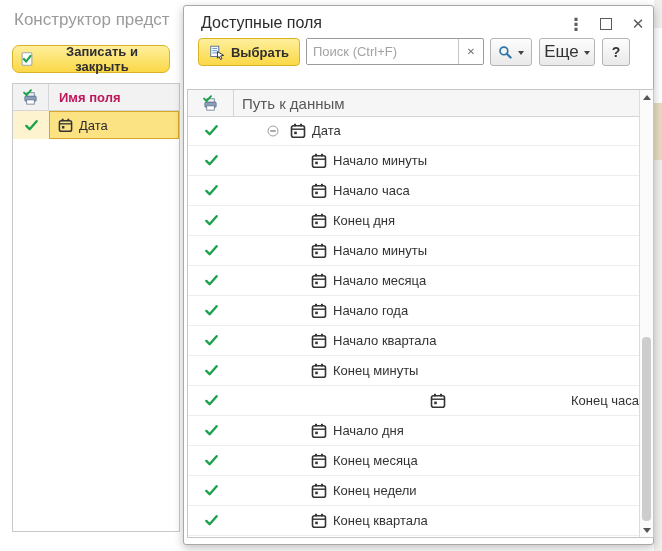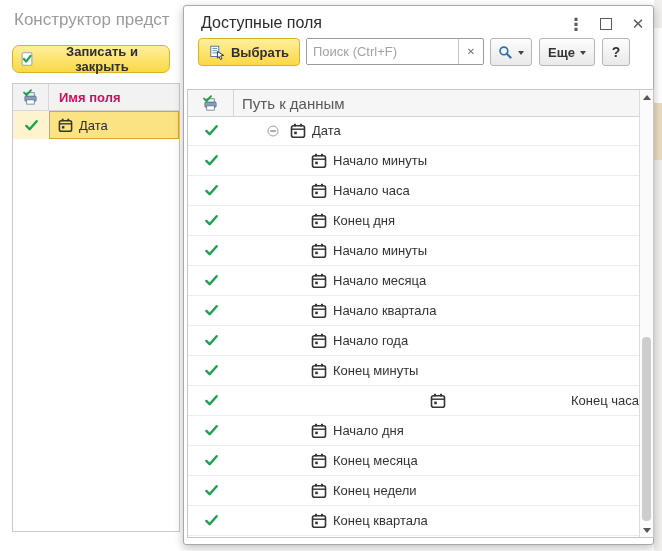--- a/index.html
+++ b/index.html
@@ -36,21 +36,21 @@
   .select-btn{position:absolute;left:14px;top:0;width:102px;height:28px;}
   .search-box{position:absolute;left:122px;top:0;width:178px;height:27px;border:1px solid #9b9b9b;
     border-radius:2px;box-sizing:border-box;display:flex;background:#fff;}
   .search-input{flex:1;border:none;outline:none;font-size:13px;padding:0 6px;color:#333;min-width:0;
     font-family:"Liberation Sans","DejaVu Sans",sans-serif;}
   .search-input::placeholder{color:#a3a3a3;}
   .search-clear{width:24px;border-left:1px solid #c4c4c4;display:flex;align-items:center;
     justify-content:center;font-size:10px;color:#6e6e6e;cursor:default;}
   .btn-grey{position:absolute;top:0;height:28px;background:linear-gradient(#fdfdfd,#e9e9e9);
     border:1px solid #b5b5b5;border-radius:3px;box-sizing:border-box;display:flex;align-items:center;
-    justify-content:center;gap:5px;font-size:13px;color:#333;cursor:default;font-weight:bold;}
+    justify-content:center;gap:5px;font-size:17px;color:#333;cursor:default;}
   .lens-btn{left:306px;width:42px;}
   .more-btn{left:355px;width:56px;}
   .help-btn{left:418px;width:28px;font-weight:700;font-size:14px;}
   .caret{width:0;height:0;border-left:3.5px solid transparent;border-right:3.5px solid transparent;
     border-top:4px solid #444;margin-top:1px;}
   
   .list{position:absolute;left:3px;top:83px;width:467px;height:449px;border:1px solid #c6c6c6;
     box-sizing:border-box;overflow:hidden;background:#fff;}
   .list-header{display:flex;height:26px;background:#f6f6f6;border-bottom:1px solid #d4d4d4;
     align-items:center;font-size:15px;color:#595959;}
@@ -365,47 +365,47 @@
       </span>
       <span class="cal">
         <svg width="16" height="16" viewBox="0 0 16 16">
           <rect x="1.5" y="2.8" width="13" height="11.4" rx="2" fill="none" stroke="#333" stroke-width="1.6"></rect>
           <line x1="1.5" y1="6.2" x2="14.5" y2="6.2" stroke="#333" stroke-width="1.4"></line>
           <rect x="4" y="0.8" width="2" height="2.6" fill="#333"></rect>
           <rect x="10" y="0.8" width="2" height="2.6" fill="#333"></rect>
           <rect x="4.2" y="8.6" width="2.6" height="2.6" fill="#333"></rect>
         </svg>
       </span>
+      <span class="row-label">Начало года</span>
+    </div>
+  </div>
+
+  <div class="list-row">
+    <div class="cell-check">
+      <svg width="15" height="15" viewBox="0 0 16 16">
+        <polyline points="2.5,8.5 6,12 13.5,3.5" fill="none" stroke="#1ca24c" stroke-width="2.6" stroke-linecap="round" stroke-linejoin="round"></polyline>
+      </svg>
+    </div>
+    <div class="row-content" style="padding-left: 54px;">
+      <span class="expander">
+        <svg width="12" height="12" viewBox="0 0 12 12" style="visibility: hidden;">
+          <circle cx="6" cy="6" r="5" fill="#fff" stroke="#9aa0a6" stroke-width="1"></circle>
+          <line x1="3.2" y1="6" x2="8.8" y2="6" stroke="#707070" stroke-width="1.2"></line>
+        </svg>
+      </span>
+      <span class="cal">
+        <svg width="16" height="16" viewBox="0 0 16 16">
+          <rect x="1.5" y="2.8" width="13" height="11.4" rx="2" fill="none" stroke="#333" stroke-width="1.6"></rect>
+          <line x1="1.5" y1="6.2" x2="14.5" y2="6.2" stroke="#333" stroke-width="1.4"></line>
+          <rect x="4" y="0.8" width="2" height="2.6" fill="#333"></rect>
+          <rect x="10" y="0.8" width="2" height="2.6" fill="#333"></rect>
+          <rect x="4.2" y="8.6" width="2.6" height="2.6" fill="#333"></rect>
+        </svg>
+      </span>
       <span class="row-label">Начало квартала</span>
-    </div>
-  </div>
-
-  <div class="list-row">
-    <div class="cell-check">
-      <svg width="15" height="15" viewBox="0 0 16 16">
-        <polyline points="2.5,8.5 6,12 13.5,3.5" fill="none" stroke="#1ca24c" stroke-width="2.6" stroke-linecap="round" stroke-linejoin="round"></polyline>
-      </svg>
-    </div>
-    <div class="row-content" style="padding-left: 54px;">
-      <span class="expander">
-        <svg width="12" height="12" viewBox="0 0 12 12" style="visibility: hidden;">
-          <circle cx="6" cy="6" r="5" fill="#fff" stroke="#9aa0a6" stroke-width="1"></circle>
-          <line x1="3.2" y1="6" x2="8.8" y2="6" stroke="#707070" stroke-width="1.2"></line>
-        </svg>
-      </span>
-      <span class="cal">
-        <svg width="16" height="16" viewBox="0 0 16 16">
-          <rect x="1.5" y="2.8" width="13" height="11.4" rx="2" fill="none" stroke="#333" stroke-width="1.6"></rect>
-          <line x1="1.5" y1="6.2" x2="14.5" y2="6.2" stroke="#333" stroke-width="1.4"></line>
-          <rect x="4" y="0.8" width="2" height="2.6" fill="#333"></rect>
-          <rect x="10" y="0.8" width="2" height="2.6" fill="#333"></rect>
-          <rect x="4.2" y="8.6" width="2.6" height="2.6" fill="#333"></rect>
-        </svg>
-      </span>
-      <span class="row-label">Начало года</span>
     </div>
   </div>
 
   <div class="list-row">
     <div class="cell-check">
       <svg width="15" height="15" viewBox="0 0 16 16">
         <polyline points="2.5,8.5 6,12 13.5,3.5" fill="none" stroke="#1ca24c" stroke-width="2.6" stroke-linecap="round" stroke-linejoin="round"></polyline>
       </svg>
     </div>
     <div class="row-content" style="padding-left: 54px;">

